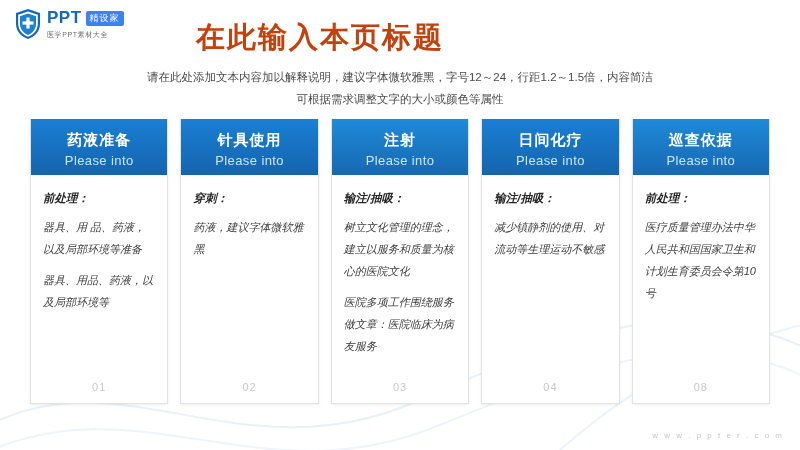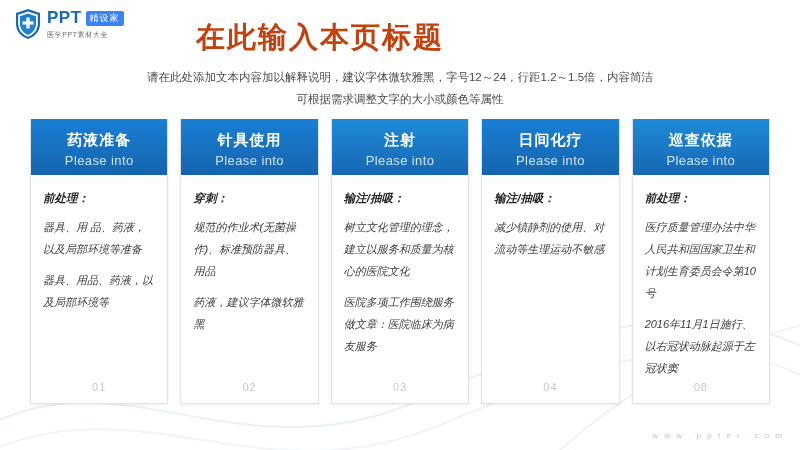--- a/index.html
+++ b/index.html
@@ -154,21 +154,20 @@
       <div class="card-num">01</div>
     </div>
 
     <div class="card">
       <div class="card-head">
         <div class="card-title">针具使用</div>
         <div class="card-sub">Please into</div>
       </div>
       <div class="card-body">
         <div class="card-lead">穿刺：</div>
-        <div class="card-p">规范的作业术(无菌操作)、标准预防器具、用品</div>
         <div class="card-p">药液，建议字体微软雅黑</div>
       </div>
       <div class="card-num">02</div>
     </div>
 
     <div class="card">
       <div class="card-head alt">
         <div class="card-title">注射</div>
         <div class="card-sub">Please into</div>
       </div>
@@ -193,21 +192,20 @@
     </div>
 
     <div class="card">
       <div class="card-head alt">
         <div class="card-title">巡查依据</div>
         <div class="card-sub">Please into</div>
       </div>
       <div class="card-body">
         <div class="card-lead">前处理：</div>
         <div class="card-p">医疗质量管理办法中华人民共和国国家卫生和计划生育委员会令第10号</div>
-        <div class="card-p">2016年11月1日施行、以右冠状动脉起源于左冠状窦</div>
       </div>
       <div class="card-num">08</div>
     </div>
 
   </div>
 
   <div class="footer">w w w . p p t e r . c o m</div>
 </div>
 
 </body></html>

